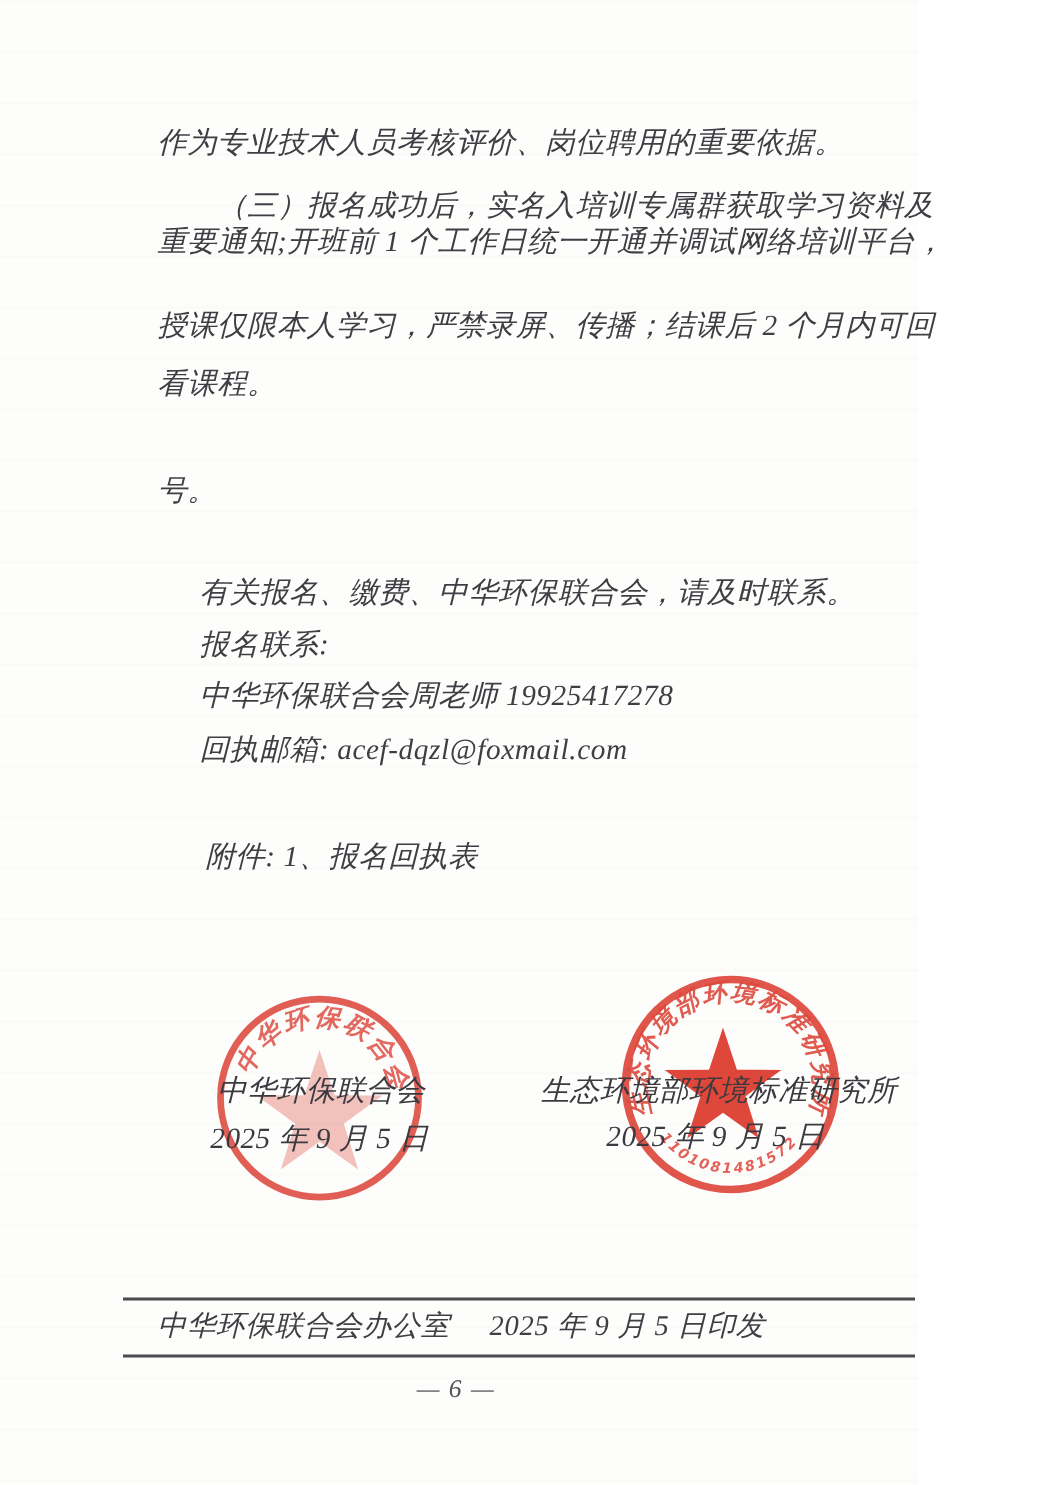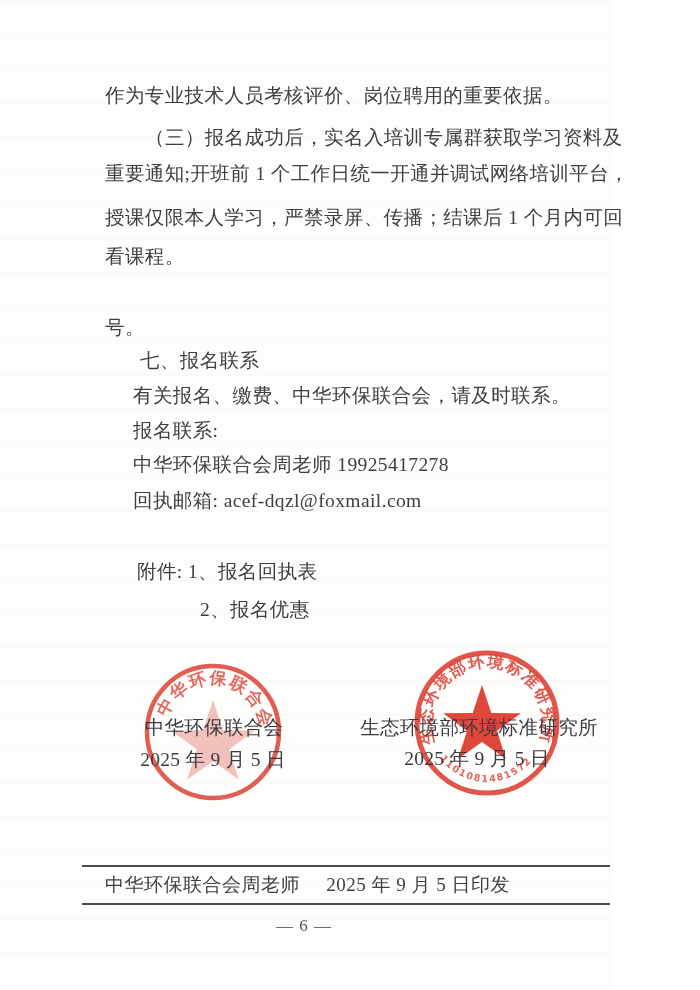--- a/index.html
+++ b/index.html
@@ -9,20 +9,21 @@
     font-family:"Liberation Serif","DejaVu Serif",serif;
     overflow:hidden;
   }
   .page{
     position:relative;width:612px;height:990px;
     background:
       repeating-linear-gradient(to bottom,
         rgba(0,0,0,0.010) 0px, rgba(0,0,0,0.010) 2px,
         transparent 2px, transparent 34px),
       #fdfdfc;
+    font-style: italic;
   }
   .line{
     position:absolute;
     height:28px;line-height:28px;
     font-size:19.5px;
     color:#3e3e44;
     letter-spacing:0.4px;
     white-space:nowrap;
   }
   .sig{
@@ -68,32 +69,30 @@
     letter-spacing:1px;
   }
 </style>
 </head>
 <body>
 
 <div class="page">
 
   <div class="line" style="top:82px;left:105px">作为专业技术人员考核评价、岗位聘用的重要依据。</div>
   <div class="line" style="top:124px;left:145px">（三）报名成功后，实名入培训专属群获取学习资料及</div>
-  <div class="line" style="top:160px;left:105px">重要通知;开班前 1 个工作日统一开通并调试网络培训平台，</div>
-  <div class="line" style="top:204px;left:105px">授课仅限本人学习，严禁录屏、传播；结课后 1 个月内可回</div>
+  <div class="line" style="top:148px;left:105px">重要通知;开班前 1 个工作日统一开通并调试网络培训平台，</div>
+  <div class="line" style="top:204px;left:105px">授课仅限本人学习，严禁录屏、传播；结课后 2 个月内可回</div>
   <div class="line" style="top:243px;left:105px">看课程。</div>
   <div class="line" style="top:314px;left:105px">号。</div>
-  <div class="line" style="top:347px;left:140px">七、报名联系</div>
   <div class="line" style="top:382px;left:133px">有关报名、缴费、中华环保联合会，请及时联系。</div>
   <div class="line" style="top:417px;left:133px">报名联系:</div>
   <div class="line" style="top:451px;left:133px">中华环保联合会周老师 19925417278</div>
   <div class="line" style="top:487px;left:133px">回执邮箱: acef-dqzl@foxmail.com</div>
 
   <div class="line" style="top:558px;left:137px">附件: 1、报名回执表</div>
-  <div class="line" style="top:596px;left:200px">2、报名优惠</div>
 
   <svg class="seal-svg" style="left:138px;top:656px" width="150" height="152" viewBox="0 0 150 152">
     <circle cx="75" cy="76" r="66" fill="none" stroke="#dd3a2e" stroke-width="4.5" opacity="0.88"></circle>
     <path opacity="0.38" fill="#e05448" d="M75 44 L85.0 74.2 L116.9 74.4 L91.2 93.2 L100.8 123.6 L75 105.2 L49.2 123.6 L58.8 93.2 L33.1 74.4 L65.0 74.2 Z"></path>
     <defs>
       <path id="leftArc" d="M 28.6 63.6 A 48 48 0 0 1 121.4 63.6" fill="none"></path>
     </defs>
     <text class="seal-arc" fill="#dd3a2e" opacity="0.82">
       <textPath href="#leftArc" startOffset="2">中华环保联合会</textPath>
     </text>
@@ -113,19 +112,19 @@
       <textPath href="#rightSerialArc" startOffset="2">1101081481572</textPath>
     </text>
   </svg>
 
   <div class="sig" style="top:714px;left:214px">中华环保联合会</div>
   <div class="sig" style="top:746px;left:213px">2025 年 9 月 5 日</div>
   <div class="sig" style="top:714px;left:479px">生态环境部环境标准研究所</div>
   <div class="sig" style="top:745px;left:477px">2025 年 9 月 5 日</div>
 
   <div class="rule" style="top:865px"></div>
-  <div class="footer-text" style="top:871px;left:105px">中华环保联合会周老师</div>
+  <div class="footer-text" style="top:871px;left:105px">中华环保联合会办公室</div>
   <div class="footer-text" style="top:871px;right:102px">2025 年 9 月 5 日印发</div>
   <div class="rule" style="top:903px"></div>
 
   <div class="page-num">— 6 —</div>
 
 </div>
 
 </body></html>

